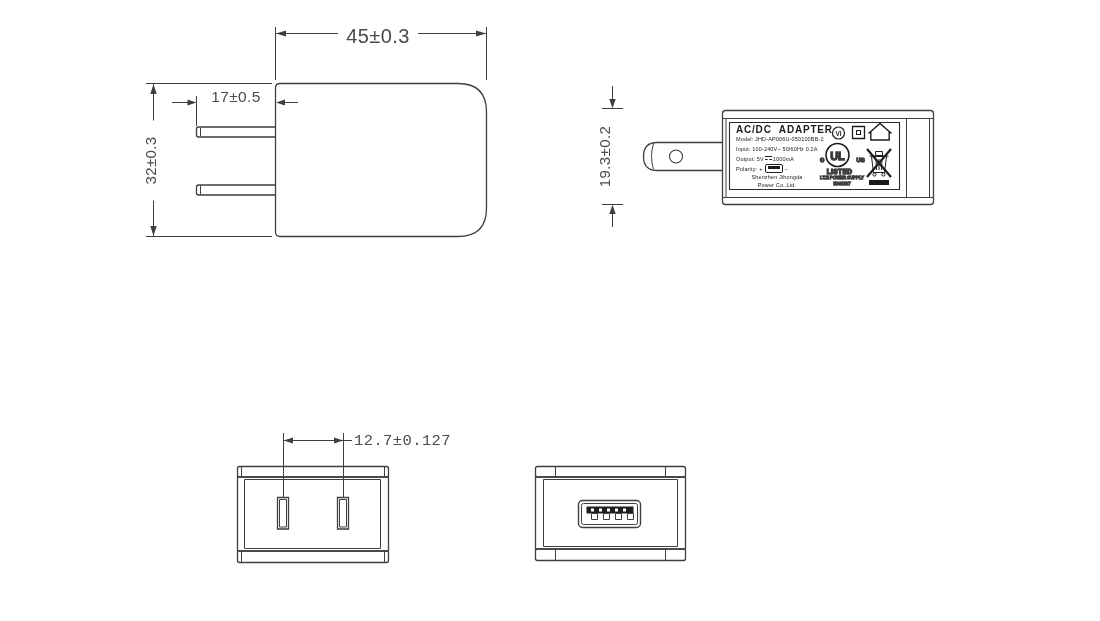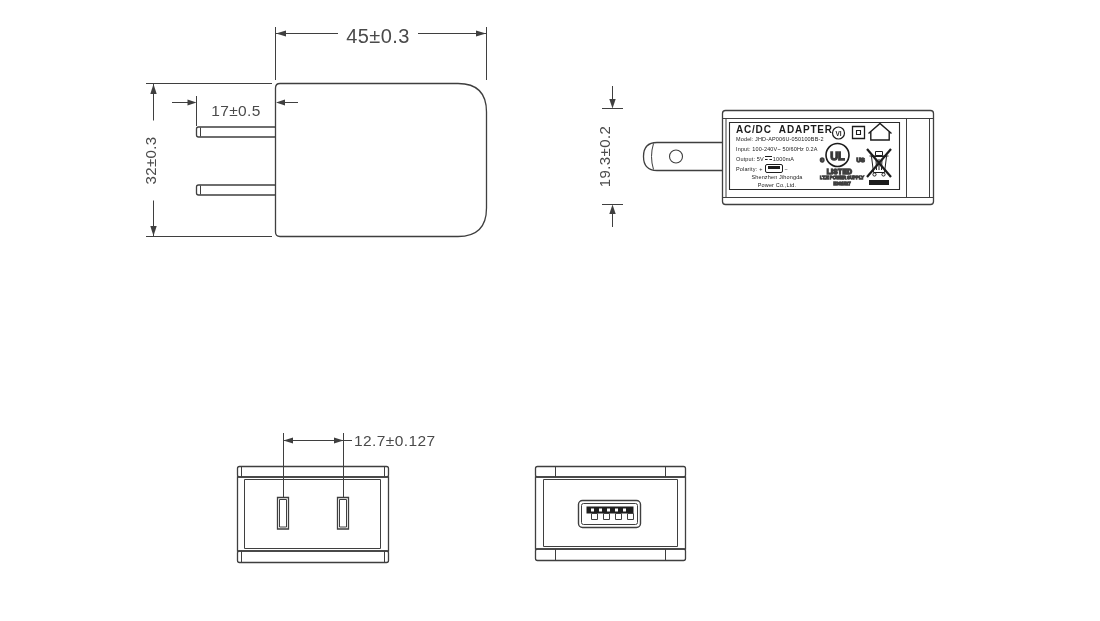--- a/index.html
+++ b/index.html
@@ -209,27 +209,27 @@
           <rect x="603.5" y="513.5" width="6" height="6"></rect>
           <rect x="615.5" y="513.5" width="6" height="6"></rect>
           <rect x="627.5" y="513.5" width="6" height="6"></rect>
         </g>
       </g>
     </g>
   </svg>
 
   <div class="dim center bgw" style="left:338px; top:25px; width:80px; font-size:20px;">45±0.3</div>
 
-  <div class="dim center" style="left:196px; top:102px; width:80px; font-size:15.5px;text-align:center;">17±0.5</div>
+  <div class="dim center" style="left:196px; top:88px; width:80px; font-size:15.5px;text-align:center;">17±0.5</div>
 
   <div class="dim center rot bgw" style="left:110px; top:152px; width:80px;">32±0.3</div>
 
   <div class="dim center rot" style="left:559px; top:148px; width:90px;">19.3±0.2</div>
 
-  <div class="dim" style="left:354px; top:432px; font-size:15.5px;">12.7±0.127</div>
+  <div class="dim" style="left:354px; top:432px; font-size:15.5px;font-family:Liberation Mono, monospace;">12.7±0.127</div>
 
   <div class="adapter-label">
     <div class="lbl-title">AC/DC ADAPTER</div>
     <div class="lbl-line" style="top:14px;">Model: JHD-AP006U-050100BB-2</div>
     <div class="lbl-line" style="top:24px;">Input: 100-240V~ 50/60Hz 0.2A</div>
     <div class="lbl-line" style="top:34px;">
       <span>Output: 5V</span><span class="dc-sym"></span><span>1000mA</span>
     </div>
     <div class="lbl-line pol-row" style="top:42px;">
       <span>Polarity:</span>

